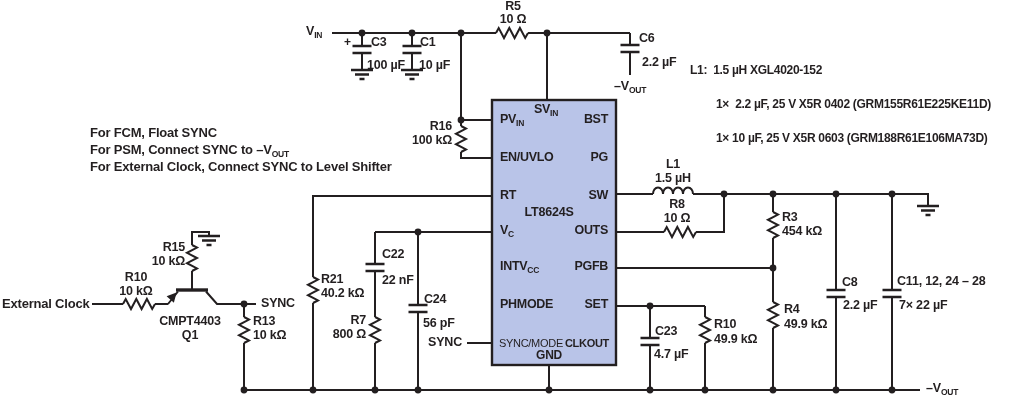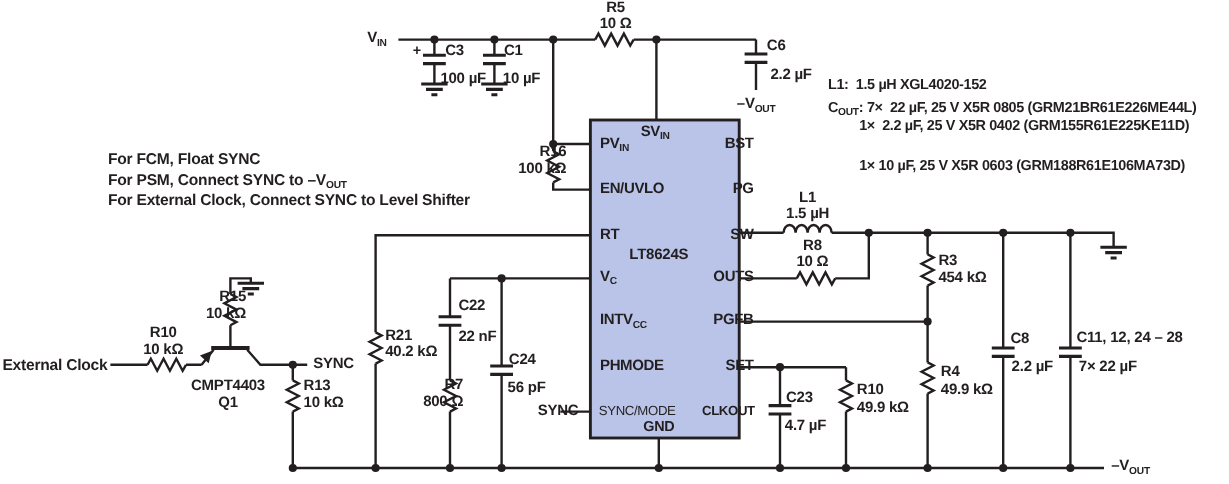--- a/index.html
+++ b/index.html
@@ -7,21 +7,21 @@
           font-family:"Liberation Sans",sans-serif;color:#231f20;}
   svg{position:absolute;left:0;top:0;}
   .st{stroke:#231f20;stroke-width:2;fill:none;}
   .st-thick{stroke:#231f20;stroke-width:2.6;fill:none;}
   .st-bar{stroke:#231f20;stroke-width:3.4;fill:none;}
   .fill{fill:#231f20;stroke:none;}
   .chipbody{fill:#b9c4e8;stroke:#231f20;stroke-width:2.4;}
   .lbl{position:absolute;font-size:12.5px;font-weight:bold;line-height:1;white-space:pre;
        letter-spacing:-0.2px;color:#231f20;}
   .ctr{transform:translateX(-50%);text-align:right;}
-  .rgt{transform:translateX(-100%);margin-left:20px;}
+  .rgt{transform:translateX(-100%);}
   .sub{font-size:8.5px;position:relative;top:3px;letter-spacing:-0.2px;}
   .note{font-size:13px;}
   .bom{font-size:12px;letter-spacing:-0.3px;}
   .pin{font-size:12.5px;letter-spacing:-0.3px;}
   .pin-sm{font-size:11px;letter-spacing:-0.3px;}
   .small{font-size:12px;}
 </style>
 </head>
 <body>
 
@@ -205,17 +205,16 @@
 <div class="lbl" style="left:654px;top:348px">4.7 µF</div>
 <div class="lbl" style="left:714px;top:318px">R10</div>
 <div class="lbl" style="left:714px;top:333px">49.9 kΩ</div>
 <div class="lbl" style="left:842px;top:276px">C8</div>
 <div class="lbl" style="left:843px;top:299px">2.2 µF</div>
 <div class="lbl" style="left:897px;top:275px">C11, 12, 24 – 28</div>
 <div class="lbl" style="left:899px;top:299px">7× 22 µF</div>
 <div class="lbl" style="left:926px;top:382px"><span>–V</span><span class="sub">OUT</span></div>
 
 <div class="lbl bom" style="left:690px;top:64px">L1:  1.5 µH XGL4020-152</div>
-<div class="lbl bom" style="left:690px;top:83px"><span>C</span><span class="sub">OUT</span><span>: 7×  22 µF, 25 V X5R 0805 (GRM21BR61E226ME44L)</span></div>
 <div class="lbl bom" style="left:716px;top:98px">1×  2.2 µF, 25 V X5R 0402 (GRM155R61E225KE11D)</div>
 <div class="lbl bom" style="left:716px;top:132px">1× 10 µF, 25 V X5R 0603 (GRM188R61E106MA73D)</div>
 
 </div>
 
 </body></html>

